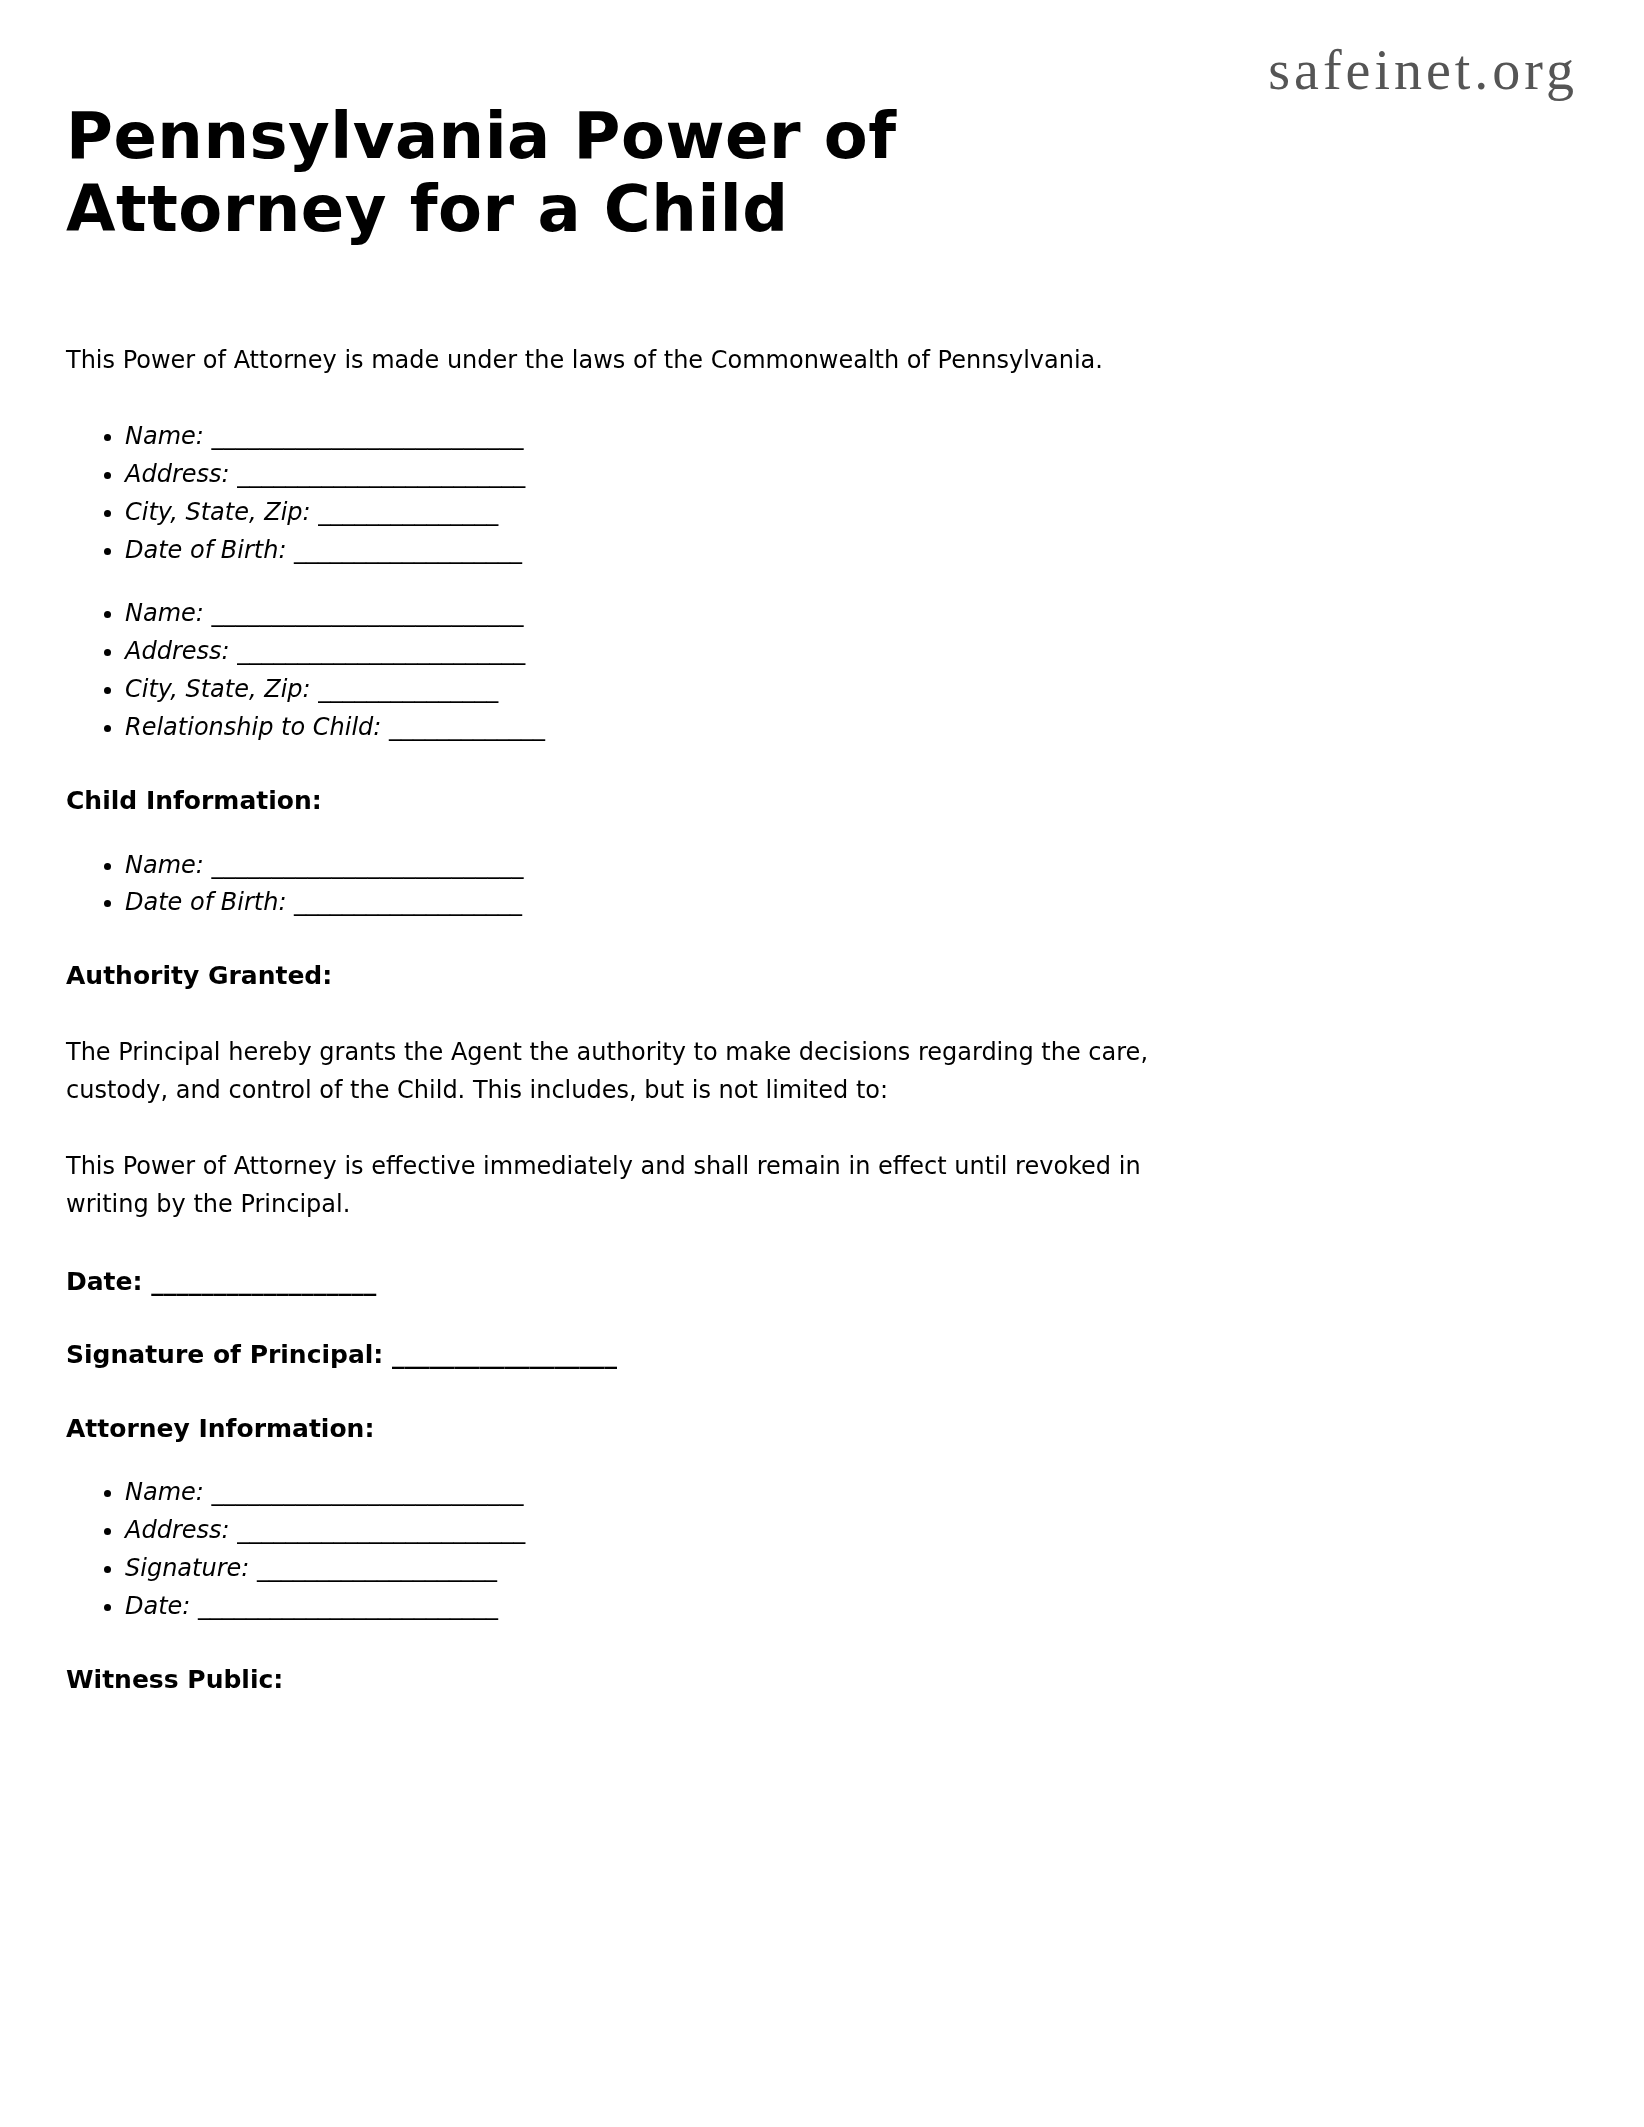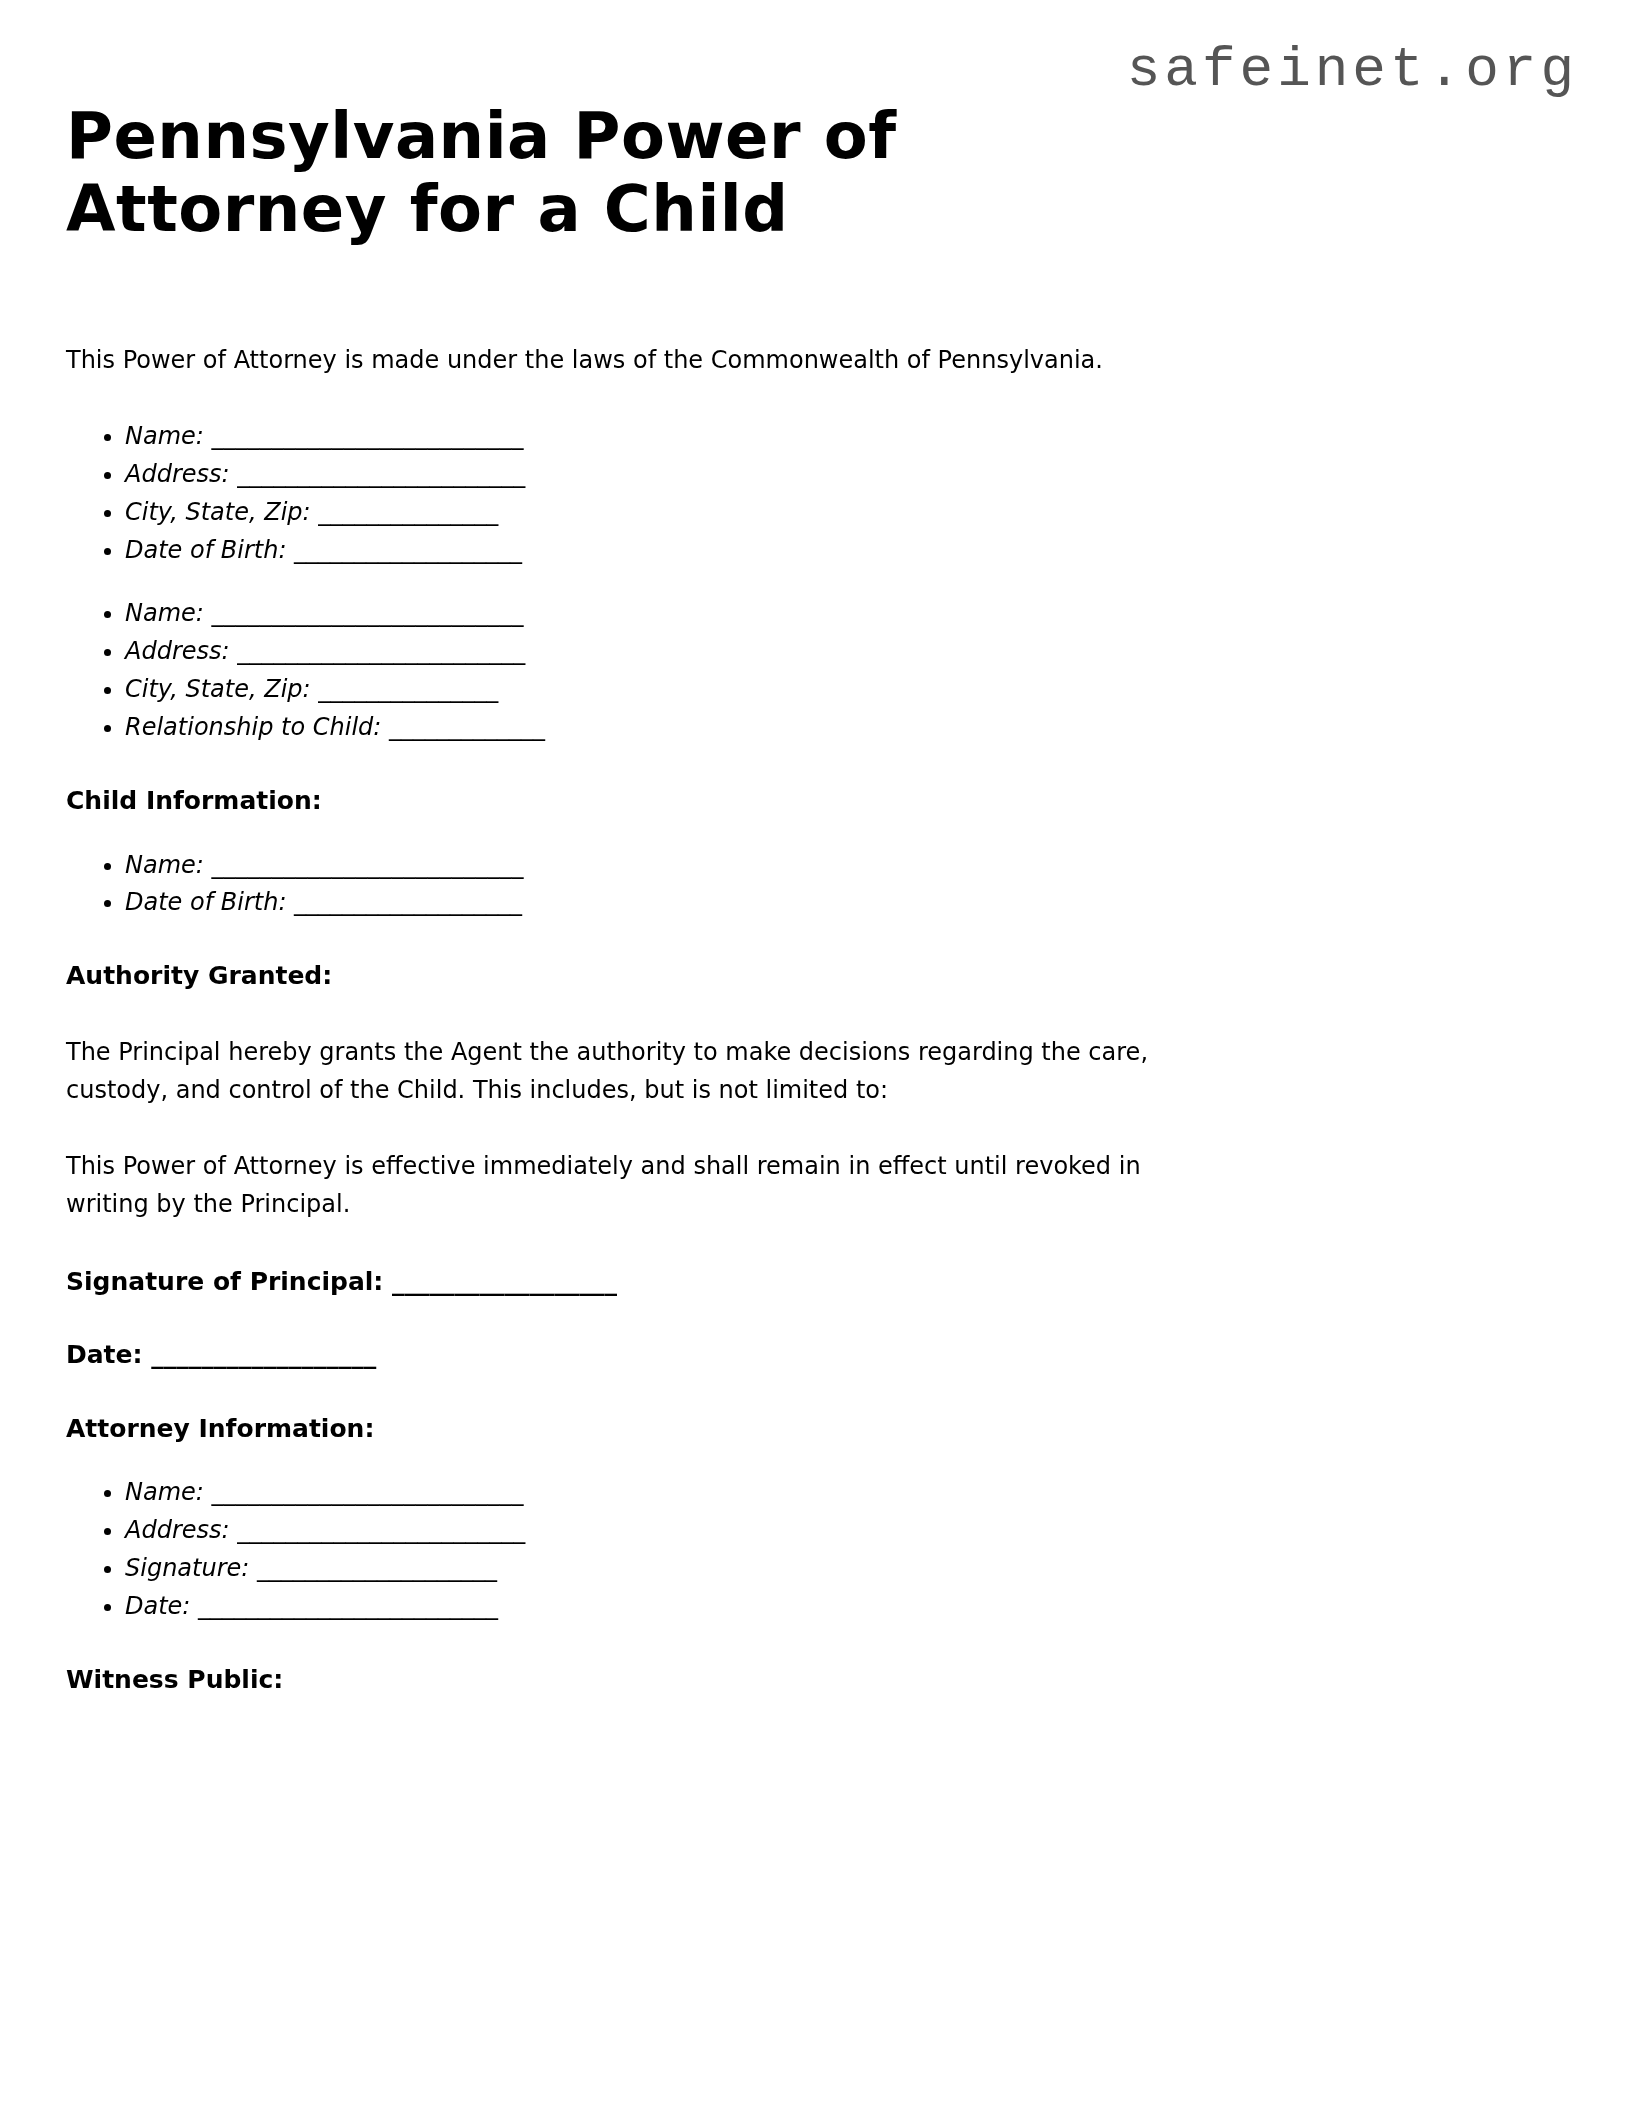--- a/index.html
+++ b/index.html
@@ -9,21 +9,21 @@
     box-sizing: border-box;
     background: #ffffff;
     color: #000000;
     font-family: "DejaVu Sans", sans-serif;
     font-size: 24px;
     line-height: 1.58;
     padding: 36px 66px 60px 66px;
   }
   .logo {
     text-align: right;
-    font-family: Liberation Mono, monospace;
+    font-family: Liberation Serif, serif;
     font-size: 56px;
     line-height: 1;
     color: #555555;
     letter-spacing: 4px;
     margin: 6px 0 0 0;
   }
   h1.doc-title {
     font-size: 64px;
     line-height: 1.14;
     font-weight: bold;
@@ -80,23 +80,23 @@
   <ul class="fields">
     <li><span>Name:</span> <span class="blank">__________________________</span></li>
     <li><span>Date of Birth:</span> <span class="blank">___________________</span></li>
   </ul>
 
   <p class="section-heading">Authority Granted:</p>
   <p class="para">The Principal hereby grants the Agent the authority to make decisions regarding the care, custody, and control of the Child. This includes, but is not limited to:</p>
 
   <p class="para">This Power of Attorney is effective immediately and shall remain in effect until revoked in writing by the Principal.</p>
 
+  <p class="bold-line"><span>Date:</span> <span class="blank">__________________</span></p>
+
   <p class="bold-line"><span>Signature of Principal:</span> <span class="blank">__________________</span></p>
-
-  <p class="bold-line"><span>Date:</span> <span class="blank">__________________</span></p>
 
   <p class="section-heading">Attorney Information:</p>
   <ul class="fields">
     <li><span>Name:</span> <span class="blank">__________________________</span></li>
     <li><span>Address:</span> <span class="blank">________________________</span></li>
     <li><span>Signature:</span> <span class="blank">____________________</span></li>
     <li><span>Date:</span> <span class="blank">_________________________</span></li>
   </ul>
 
   <p class="section-heading">Witness Public:</p>

